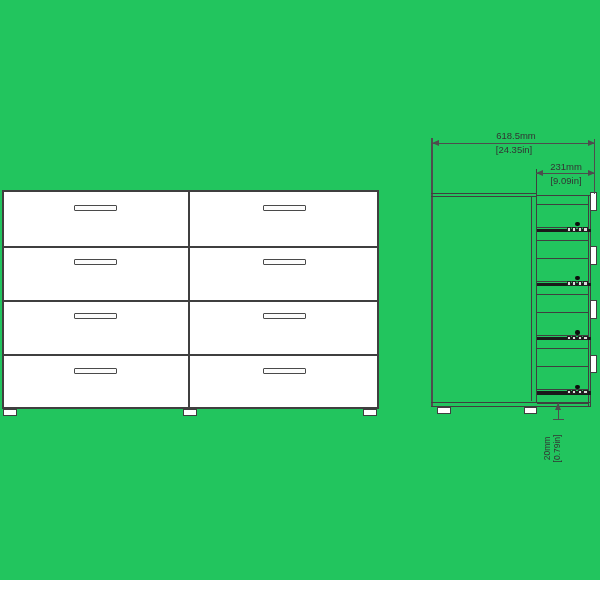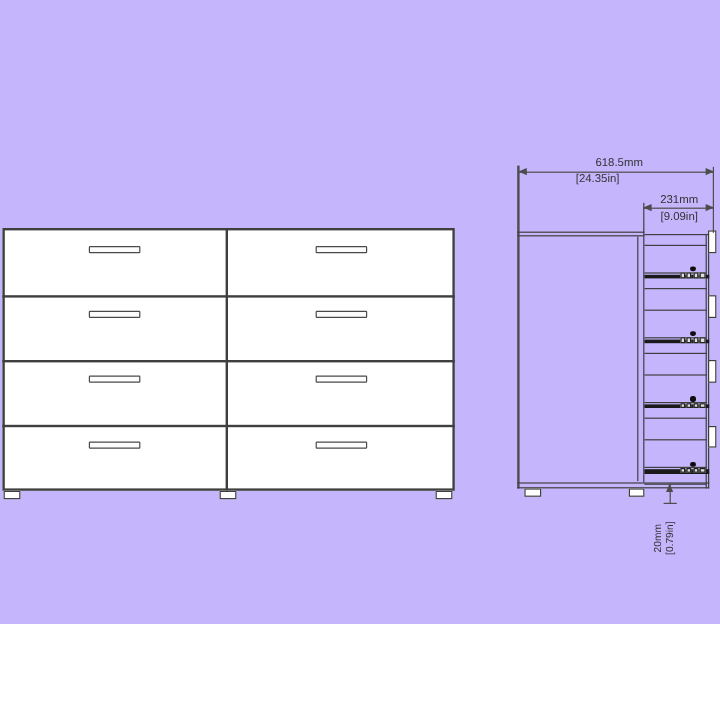--- a/index.html
+++ b/index.html
@@ -1,27 +1,27 @@
 <!DOCTYPE html>
 <html><head>
 <meta charset="utf-8">
 <title>Dresser Technical Drawing</title>
 <style>
   html,body{margin:0;padding:0;background:#ffffff;}
   #canvas{
-    position:relative;width:600px;height:520px;background:#c4b5fd;
+    position:relative;width:600px;height:580px;background:#22c55e;
     overflow:hidden;font-family:"Liberation Sans",sans-serif;
   }
   #canvas div{box-sizing:border-box;}
   .dim-label{
     position:absolute;font-size:9.5px;line-height:10px;color:#333333;
     text-align:center;width:100px;white-space:nowrap;
   }
   #dim1-mm{left:466px;top:130.5px;}
-  #dim1-in{left:448px;top:144.5px;}
+  #dim1-in{left:464px;top:144.5px;}
   #dim2-mm{left:516px;top:161.5px;}
   #dim2-in{left:516px;top:175.5px;}
   #dim3-wrap{
     position:absolute;left:530px;top:425px;width:45px;height:46px;
     display:flex;align-items:center;justify-content:center;
   }
   #dim3-rot{
     transform:rotate(-90deg);font-size:8.5px;line-height:9.5px;color:#333333;
     text-align:center;white-space:nowrap;
   }

